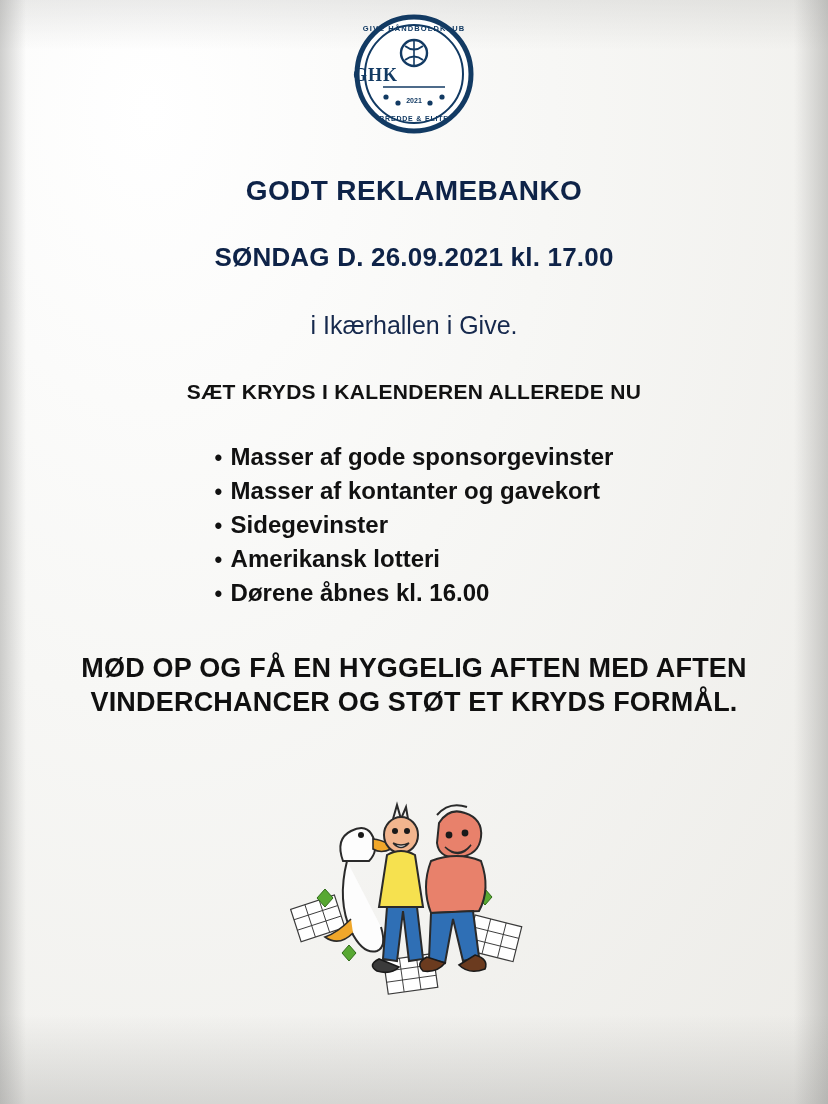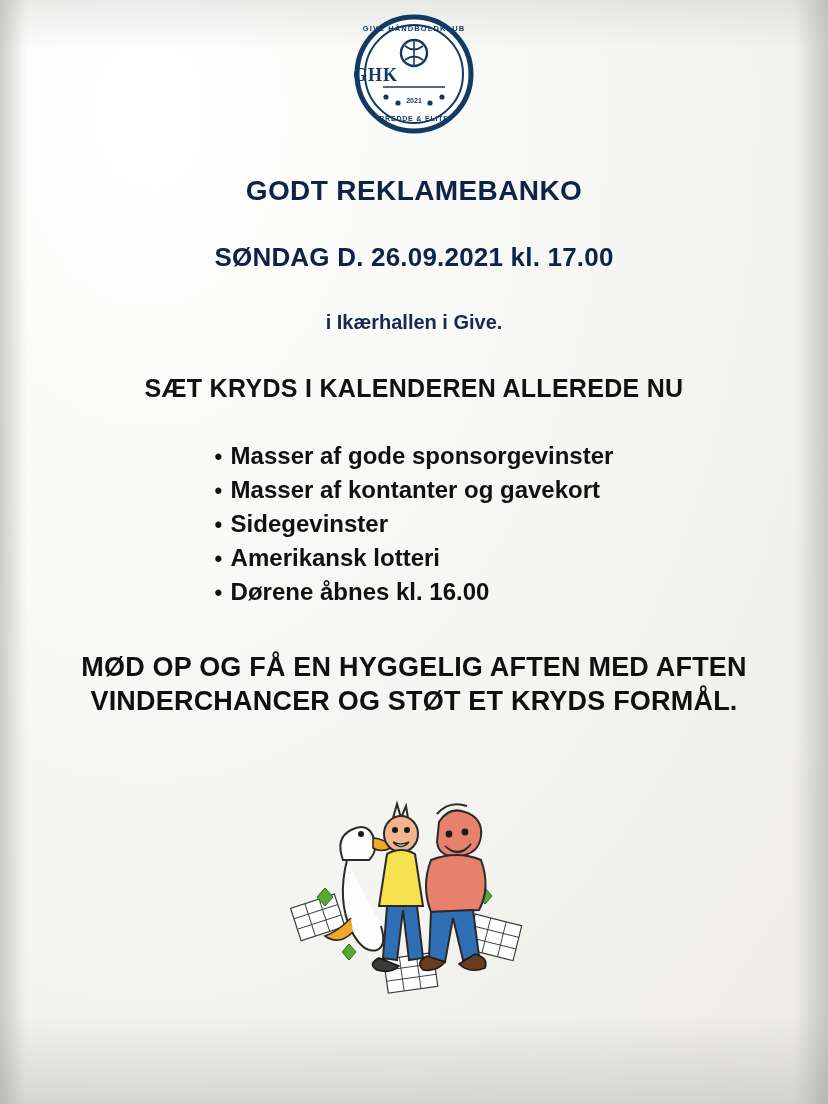--- a/index.html
+++ b/index.html
@@ -125,27 +125,27 @@
     letter-spacing: 0.4px;
   }
   #line-date {
     font-size: 26px;
     font-weight: bold;
     color: #0e2348;
     margin-bottom: 38px;
     letter-spacing: 0.2px;
   }
   #line-venue {
-    font-size: 20px;
-    font-weight: bold;
+    font-size: 25px;
+    font-weight: normal;
     color: #16294d;
     margin-bottom: 40px;
   }
   #line-callout {
-    font-size: 25px;
+    font-size: 21px;
     font-weight: bold;
     color: #121212;
     margin-bottom: 36px;
     letter-spacing: 0.3px;
   }
 
   
   #poster-bullets {
     list-style: none;
     margin: 0;

